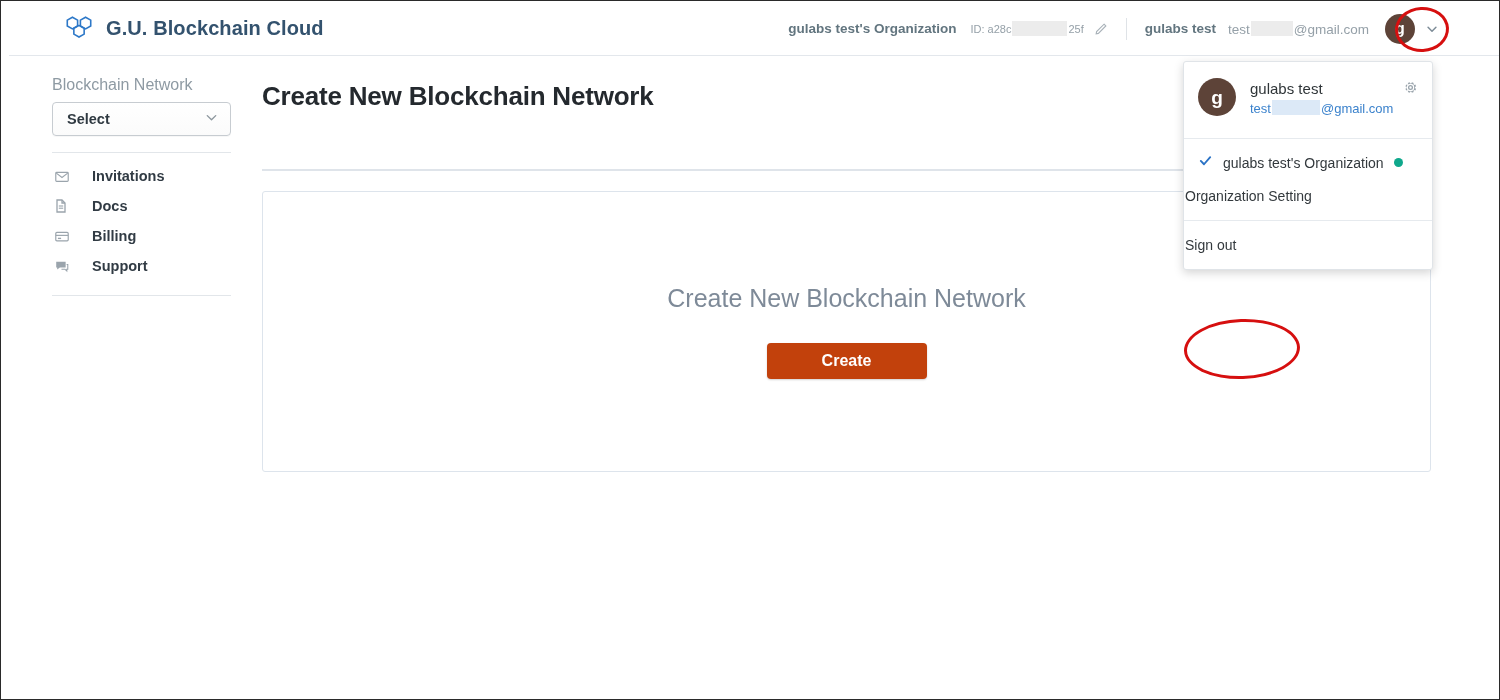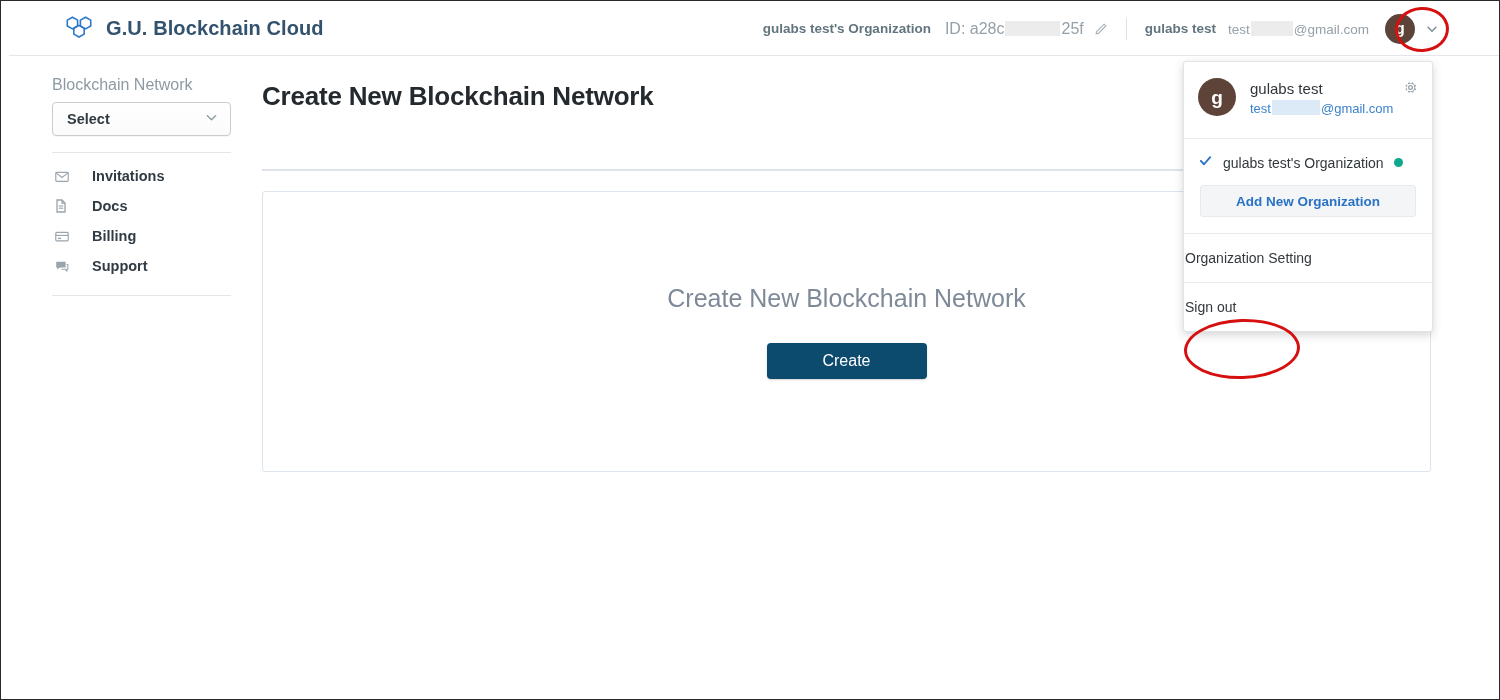--- a/index.html
+++ b/index.html
@@ -57,21 +57,21 @@
     align-items: center;
     gap: 0;
   }
   .org-name {
     font-size: 13.5px;
     font-weight: bold;
     color: #62757f;
     white-space: nowrap;
   }
   .org-id {
-    font-size: 16px;
+    font-size: 11px;
     color: #95a0a8;
     margin-left: 14px;
     white-space: nowrap;
     display: flex;
     align-items: center;
   }
   .redact {
     display: inline-block;
     background: #ececec;
     height: 15px;
@@ -256,24 +256,24 @@
     flex-direction: column;
     align-items: center;
     justify-content: center;
   }
   .card-heading {
     font-size: 25px;
     color: #7e8a98;
     margin-bottom: 30px;
   }
   .create-btn {
-    background: #0c4a6e;
+    background: #c2410c;
     color: #ffffff;
     font-size: 16px;
-    font-weight: normal;
+    font-weight: bold;
     border: none;
     border-radius: 4px;
     width: 160px;
     height: 36px;
     cursor: pointer;
     font-family: "Liberation Sans", sans-serif;
     box-shadow: 0 1px 2px rgba(0,0,0,0.18);
   }
 
   
@@ -511,23 +511,20 @@
     <div class="dd-org-row">
       <span class="check-icon">
         <svg width="15" height="15" viewBox="0 0 16 16" fill="none" stroke="currentColor" stroke-width="2" stroke-linecap="round" stroke-linejoin="round">
           <polyline points="3,8.5 6.4,12 13,4.5"></polyline>
         </svg>
       </span>
       <span class="dd-org-name">gulabs test's Organization</span>
       <span class="status-dot"></span>
     </div>
 
-    <div class="dd-addorg-wrap">
-      <button class="add-org-btn">Add New Organization</button>
-    </div>
 
     <div class="dd-menu-item">Organization Setting</div>
     <div class="dd-menu-item">Sign out</div>
   </div>
 
   <div class="annot-ellipse" id="annot-caret"></div>
   <div class="annot-ellipse" id="annot-signout"></div>
 
 </div>
 

